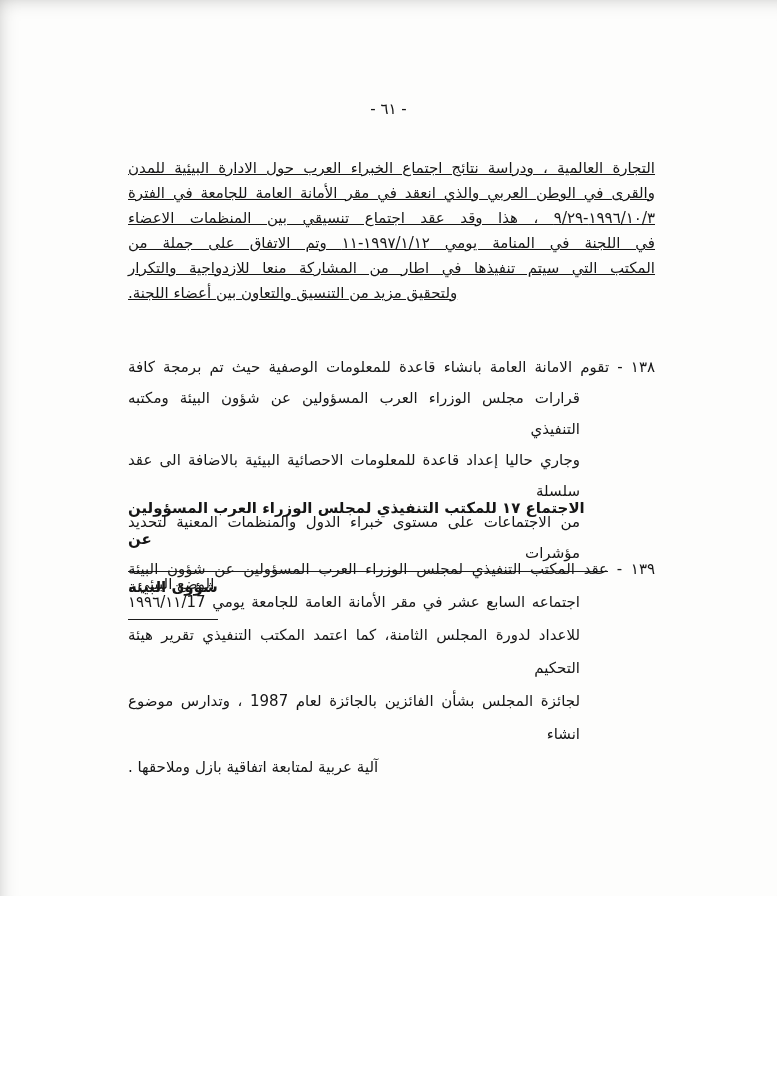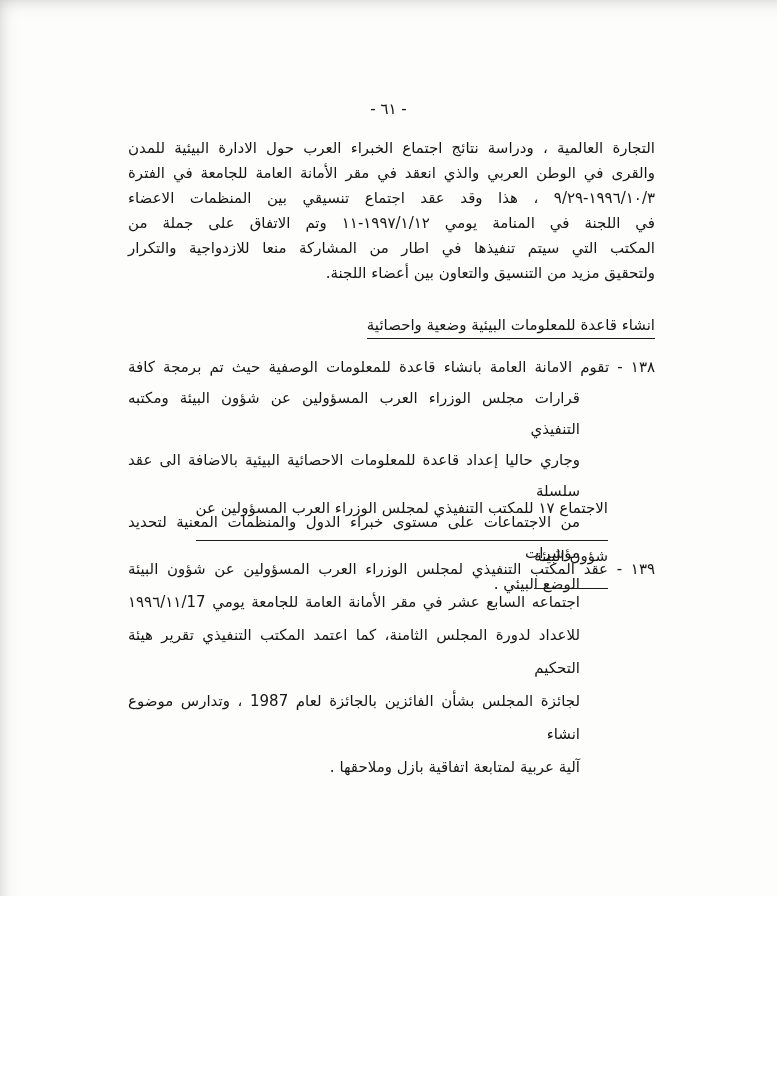--- a/index.html
+++ b/index.html
@@ -28,62 +28,59 @@
     font-size: 15px;
     letter-spacing: 2px;
     direction: rtl;
   }
   .block {
     position: absolute;
     right: 122px;
     width: 527px;
     font-size: 15px;
   }
-  .intro-paragraph { top: 136px; line-height: 25px; }
-  .line { text-align: right; }
+  .intro-paragraph { top: 156px; line-height: 25px; text-decoration: underline; }
+  .line { text-align: left; }
   .jfull { text-align: justify; text-align-last: justify; }
   .heading-block { top: 316px; text-align: right; }
   .heading-underline {
     display: inline-block;
     padding-bottom: 4px;
     border-bottom: 1.6px solid #1c1c1c;
     font-size: 15px;
   }
   .item-138 { top: 352px; line-height: 31px; }
   .item-139 { top: 553px; line-height: 33px; }
   .cont { margin-right: 75px; }
   .heading2-block {
     top: 493px;
     right: 169px;
     width: 480px;
     line-height: 31px;
     text-align: right;
   }
-  .heading2-block .heading-underline { padding-bottom: 16px; }
+  .heading2-block .heading-underline { padding-bottom: 16px; font-weight: bold; }
   .item-number { white-space: nowrap; }
 </style>
 </head>
 <body>
 
 <div class="page">
 
   <div class="page-number">- ٦١ -</div>
 
   <div class="block intro-paragraph">
     <div class="line jfull">التجارة العالمية ، ودراسة نتائج اجتماع الخبراء العرب حول الادارة البيئية للمدن</div>
     <div class="line jfull">والقرى في الوطن العربي والذي انعقد في مقر الأمانة العامة للجامعة في الفترة</div>
     <div class="line jfull">⁦١٩٩٦/١٠/٣-٩/٢٩⁩ ، هذا وقد عقد اجتماع تنسيقي بين المنظمات الاعضاء</div>
     <div class="line jfull">في اللجنة في المنامة يومي ⁦١٩٩٧/١/١٢-١١⁩ وتم الاتفاق على جملة من</div>
     <div class="line jfull">المكتب التي سيتم تنفيذها في اطار من المشاركة منعا للازدواجية والتكرار</div>
     <div class="line">ولتحقيق مزيد من التنسيق والتعاون بين أعضاء اللجنة.</div>
   </div>
 
-  <div class="block heading-block">
-    <span class="heading-underline">انشاء قاعدة للمعلومات البيئية وضعية واحصائية</span>
-  </div>
 
   <div class="block item-138">
     <div class="line jfull">
       <span class="item-number">١٣٨ -</span>
       <span>تقوم الامانة العامة بانشاء قاعدة للمعلومات الوصفية حيث تم برمجة كافة</span>
     </div>
     <div class="line cont jfull">قرارات مجلس الوزراء العرب المسؤولين عن شؤون البيئة ومكتبه التنفيذي</div>
     <div class="line cont jfull">وجاري حاليا إعداد قاعدة للمعلومات الاحصائية البيئية بالاضافة الى عقد سلسلة</div>
     <div class="line cont jfull">من الاجتماعات على مستوى خبراء الدول والمنظمات المعنية لتحديد مؤشرات</div>
     <div class="line cont">الوضع البيئي .</div>

